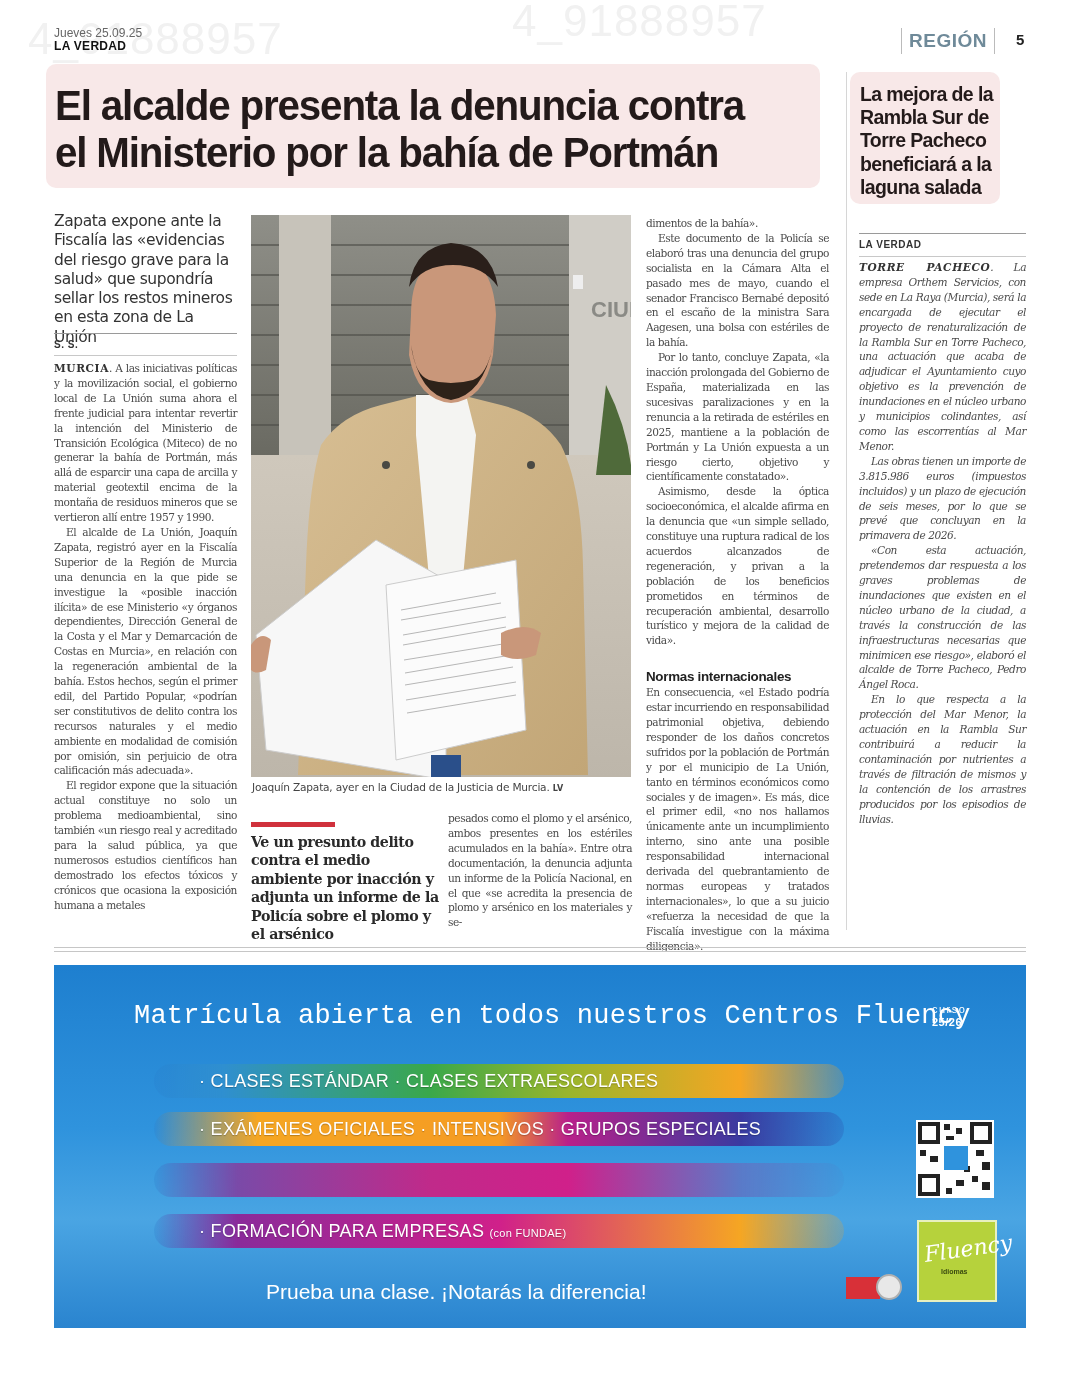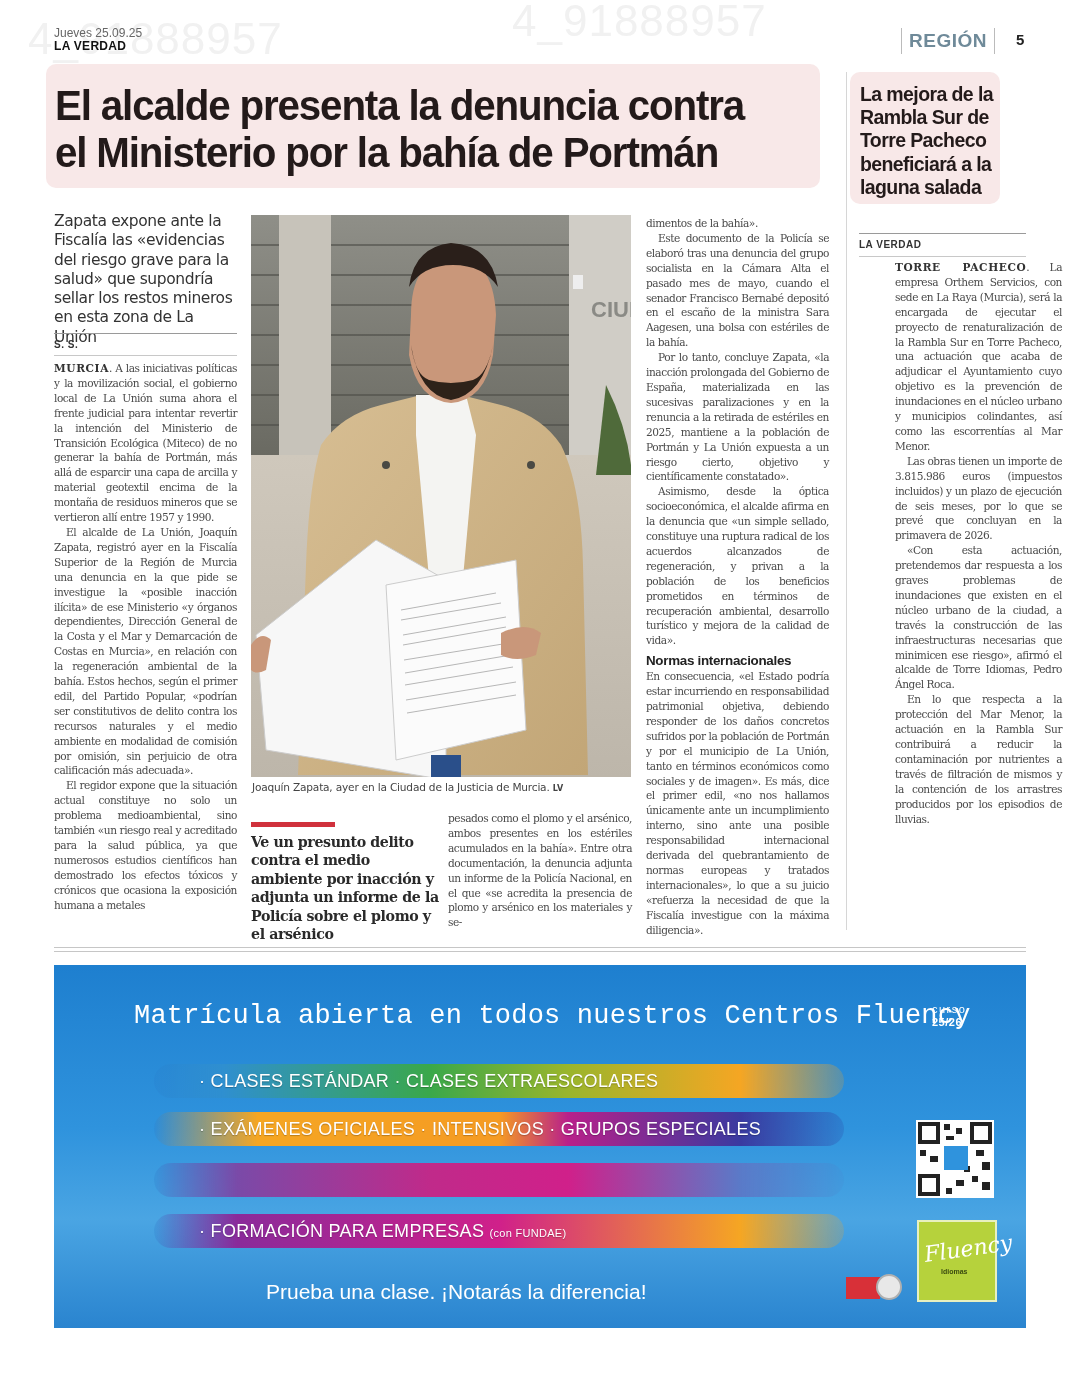--- a/index.html
+++ b/index.html
@@ -144,31 +144,31 @@
 
 <div class="abs col" style="left:448px;top:811px;width:184px;">
   <p class="first">pesados como el plomo y el arsénico, ambos presentes en los estériles acumulados en la bahía». Entre otra documentación, la denuncia adjunta un informe de la Policía Nacional, en el que «se acredita la presencia de plomo y arsénico en los materiales y se-</p>
 </div>
 
 <div class="abs col" style="left:646px;top:216px;width:183px;">
   <p class="first">dimentos de la bahía».</p>
   <p>Este documento de la Policía se elaboró tras una denuncia del grupo socialista en la Cámara Alta el pasado mes de mayo, cuando el senador Francisco Bernabé depositó en el escaño de la ministra Sara Aagesen, una bolsa con estériles de la bahía.</p>
   <p>Por lo tanto, concluye Zapata, «la inacción prolongada del Gobierno de España, materializada en las sucesivas paralizaciones y en la renuncia a la retirada de estériles en 2025, mantiene a la población de Portmán y La Unión expuesta a un riesgo cierto, objetivo y científicamente constatado».</p>
   <p>Asimismo, desde la óptica socioeconómica, el alcalde afirma en la denuncia que «un simple sellado, constituye una ruptura radical de los acuerdos alcanzados de regeneración, y privan a la población de los beneficios prometidos en términos de recuperación ambiental, desarrollo turístico y mejora de la calidad de vida».</p>
-  <div class="sec-head" style="margin-top:6px;">Normas internacionales</div>
+  <div class="sec-head" style="margin-top:22px;">Normas internacionales</div>
   <p class="first">En consecuencia, «el Estado podría estar incurriendo en responsabilidad patrimonial objetiva, debiendo responder de los daños concretos sufridos por la población de Portmán y por el municipio de La Unión, tanto en términos económicos como sociales y de imagen». Es más, dice el primer edil, «no nos hallamos únicamente ante un incumplimiento interno, sino ante una posible responsabilidad internacional derivada del quebrantamiento de normas europeas y tratados internacionales», lo que a su juicio «refuerza la necesidad de que la Fiscalía investigue con la máxima diligencia».</p>
 </div>
 
 <div class="abs rule" style="left:859px;top:233px;width:167px;"></div>
 <div class="abs byline" style="left:859px;top:239px;">LA VERDAD</div>
 <div class="abs rule" style="left:859px;top:256px;width:167px;background:#c8c8c8;"></div>
-<div class="abs col" style="left:895px;top:260px;width:167px;">
+<div class="abs col" style="left:859px;top:260px;width:167px;font-style:italic;">
   <p class="first"><span class="place">TORRE PACHECO</span><span>. La empresa Orthem Servicios, con sede en La Raya (Murcia), será la encargada de ejecutar el proyecto de renaturalización de la Rambla Sur en Torre Pacheco, una actuación que acaba de adjudicar el Ayuntamiento cuyo objetivo es la prevención de inundaciones en el núcleo urbano y municipios colindantes, así como las escorrentías al Mar Menor.</span></p>
   <p>Las obras tienen un importe de 3.815.986 euros (impuestos incluidos) y un plazo de ejecución de seis meses, por lo que se prevé que concluyan en la primavera de 2026.</p>
-  <p>«Con esta actuación, pretendemos dar respuesta a los graves problemas de inundaciones que existen en el núcleo urbano de la ciudad, a través la construcción de las infraestructuras necesarias que minimicen ese riesgo», afirmó el alcalde de Torre Idiomas, Pedro Ángel Roca.</p>
+  <p>«Con esta actuación, pretendemos dar respuesta a los graves problemas de inundaciones que existen en el núcleo urbano de la ciudad, a través la construcción de las infraestructuras necesarias que minimicen ese riesgo», elaboró el alcalde de Torre Pacheco, Pedro Ángel Roca.</p>
   <p>En lo que respecta a la protección del Mar Menor, la actuación en la Rambla Sur contribuirá a reducir la contaminación por nutrientes a través de filtración de mismos y la contención de los arrastres producidos por los episodios de lluvias.</p>
 </div>
 
 <div class="abs bottom-rule"></div>
 
 <div class="abs ad">
   <div class="abs ad-title">Matrícula abierta en todos nuestros Centros Fluency</div>
   <div class="abs ad-curso"><div>curso</div><b>25/26</b></div>
 
   <div class="band" style="top:99px;width:690px;background:linear-gradient(90deg,rgba(40,120,200,.2) 0%,#2f8fd0 10%,#3aa84a 40%,#9ab52c 60%,#f5a623 85%,rgba(245,166,35,.2) 100%);"></div>

